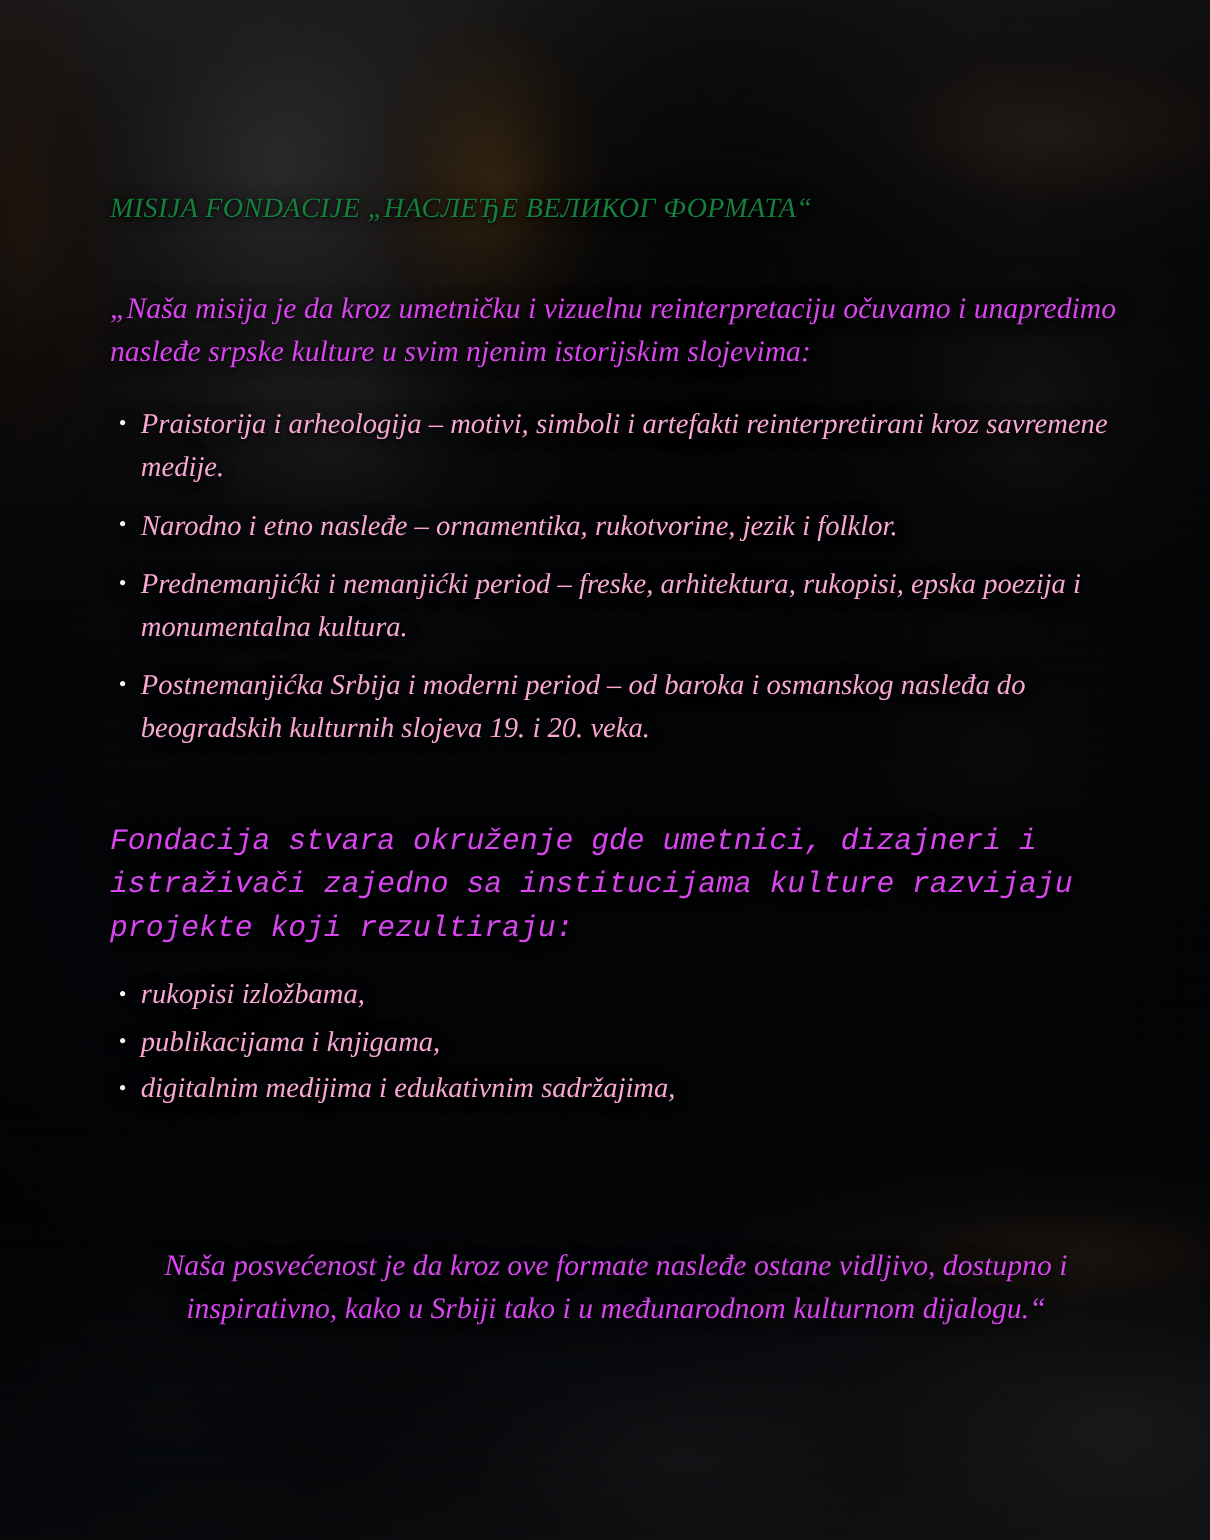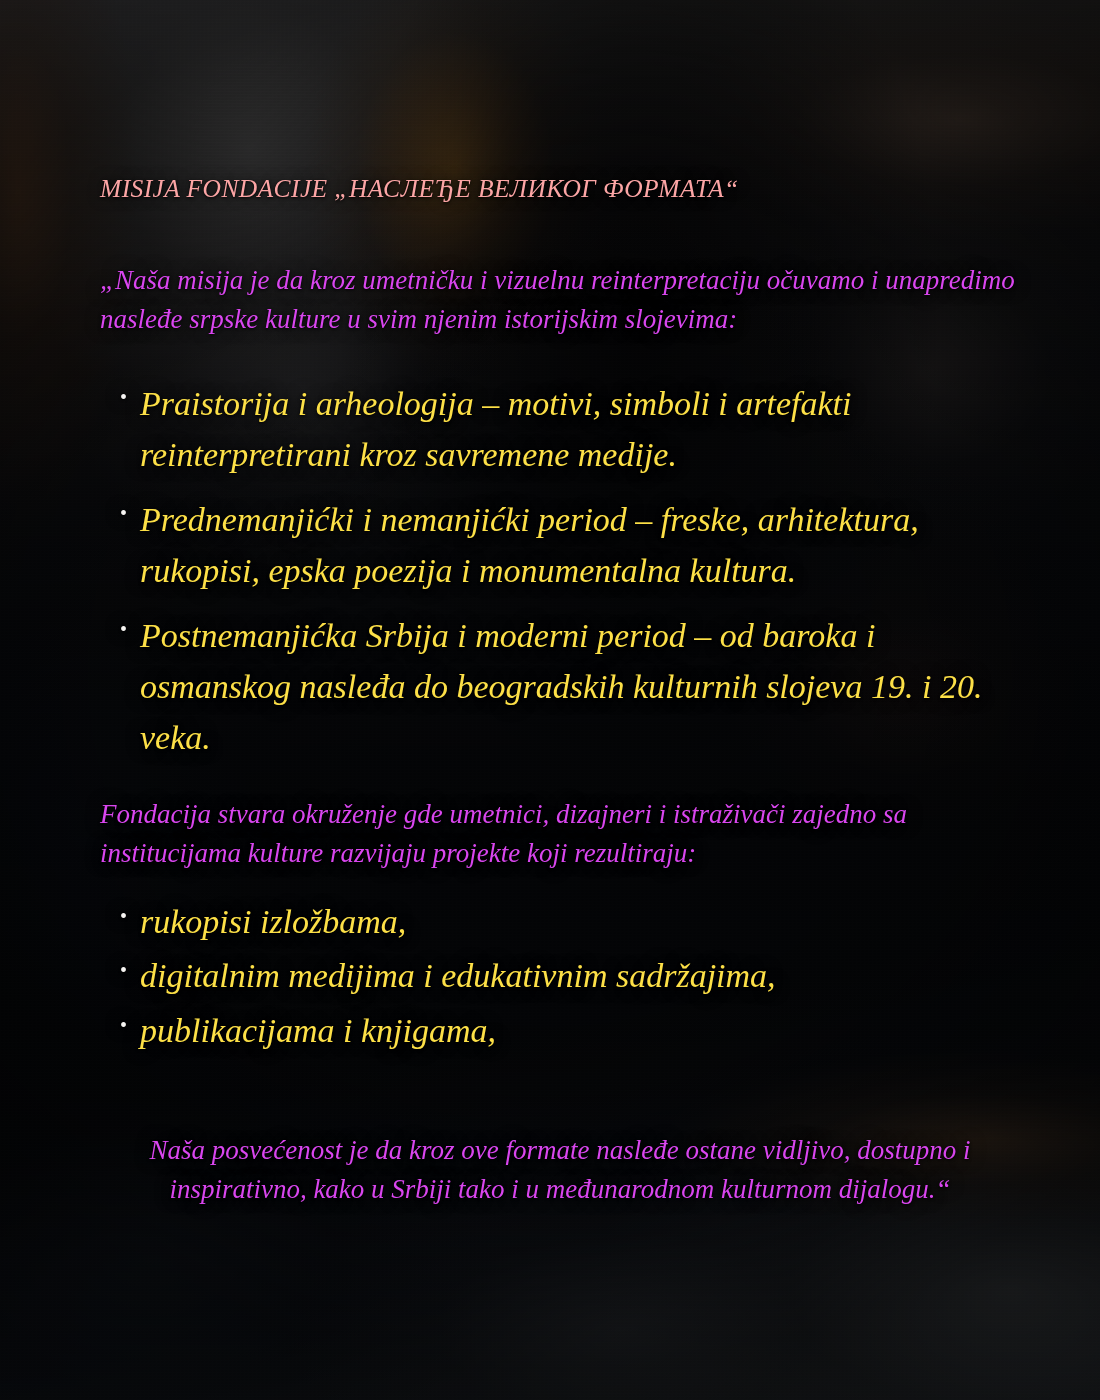--- a/index.html
+++ b/index.html
@@ -127,52 +127,52 @@
   .headline {
     position: absolute;
     left: 100px;
     top: 140px;
     width: 900px;
     font-size: 25.5px;
     font-style: italic;
     font-weight: 400;
     letter-spacing: 0.4px;
     line-height: 1.2;
-    color: #fca5a5;
+    color: #15803d;
     text-shadow: 0 1px 3px rgba(0,0,0,0.95), 0 0 14px rgba(0,0,0,0.75);
     margin-top: 34px;
   }
 
   .body-block {
     position: absolute;
     left: 100px;
     width: 920px;
     font-size: 27px;
     font-style: italic;
     font-weight: 400;
     line-height: 1.46;
     color: #d946ef;
     text-shadow: 0 1px 3px rgba(0,0,0,0.95), 0 0 16px rgba(0,0,0,0.7);
   }
 
   .para-intro { top: 234px; }
-  .para-middle { top: 768px; }
+  .para-middle { top: 720px; font-family: Liberation Mono, monospace; }
   .para-closing { top: 1104px; text-align: center; }
 
   ul.bullets {
     position: absolute;
     left: 100px;
-    margin: 12px;
+    margin: 0;
     padding: 0;
     list-style: none;
     width: 920px;
-    font-size: 34px;
+    font-size: 26px;
     font-style: italic;
     font-weight: 400;
-    color: #fde047;
+    color: #f9a8d4;
     text-shadow: 0 1px 3px rgba(0,0,0,0.95), 0 0 16px rgba(0,0,0,0.7);
   }
 
   ul.bullets-primary { top: 366px; }
   ul.bullets-secondary { top: 885px; }
 
   ul.bullets-primary > li {
     position: relative;
     padding-left: 28px;
     line-height: 1.5;
@@ -229,41 +229,44 @@
     <p class="body-block para-intro">
       <span>„Naša misija je da kroz umetničku i vizuelnu reinterpretaciju očuvamo i</span>
       <span>unapredimo nasleđe srpske kulture u svim njenim istorijskim slojevima:</span>
     </p>
 
     <ul class="bullets bullets-primary">
       <li>
         <span>Praistorija i arheologija – motivi, simboli i artefakti reinterpretirani kroz savremene medije.</span>
       </li>
       <li>
+        <span>Narodno i etno nasleđe – ornamentika, rukotvorine, jezik i folklor.</span>
+      </li>
+      <li>
         <span>Prednemanjićki i nemanjićki period – freske, arhitektura, rukopisi, epska poezija i monumentalna kultura.</span>
       </li>
       <li>
         <span>Postnemanjićka Srbija i moderni period – od baroka i osmanskog nasleđa do beogradskih kulturnih slojeva 19. i 20. veka.</span>
       </li>
     </ul>
 
     <p class="body-block para-middle">
       <span>Fondacija stvara okruženje gde umetnici, dizajneri i istraživači zajedno sa</span>
       <span>institucijama kulture razvijaju projekte koji rezultiraju:</span>
     </p>
 
     <ul class="bullets bullets-secondary">
       <li>
         <span>rukopisi izložbama,</span>
       </li>
       <li>
+        <span>publikacijama i knjigama,</span>
+      </li>
+      <li>
         <span>digitalnim medijima i edukativnim sadržajima,</span>
-      </li>
-      <li>
-        <span>publikacijama i knjigama,</span>
       </li>
     </ul>
 
     <p class="body-block para-closing">
       <span>Naša posvećenost je da kroz ove formate nasleđe ostane vidljivo, dostupno</span>
       <span>i inspirativno, kako u Srbiji tako i u međunarodnom kulturnom dijalogu.“</span>
     </p>
 
   </div>
 </div>

